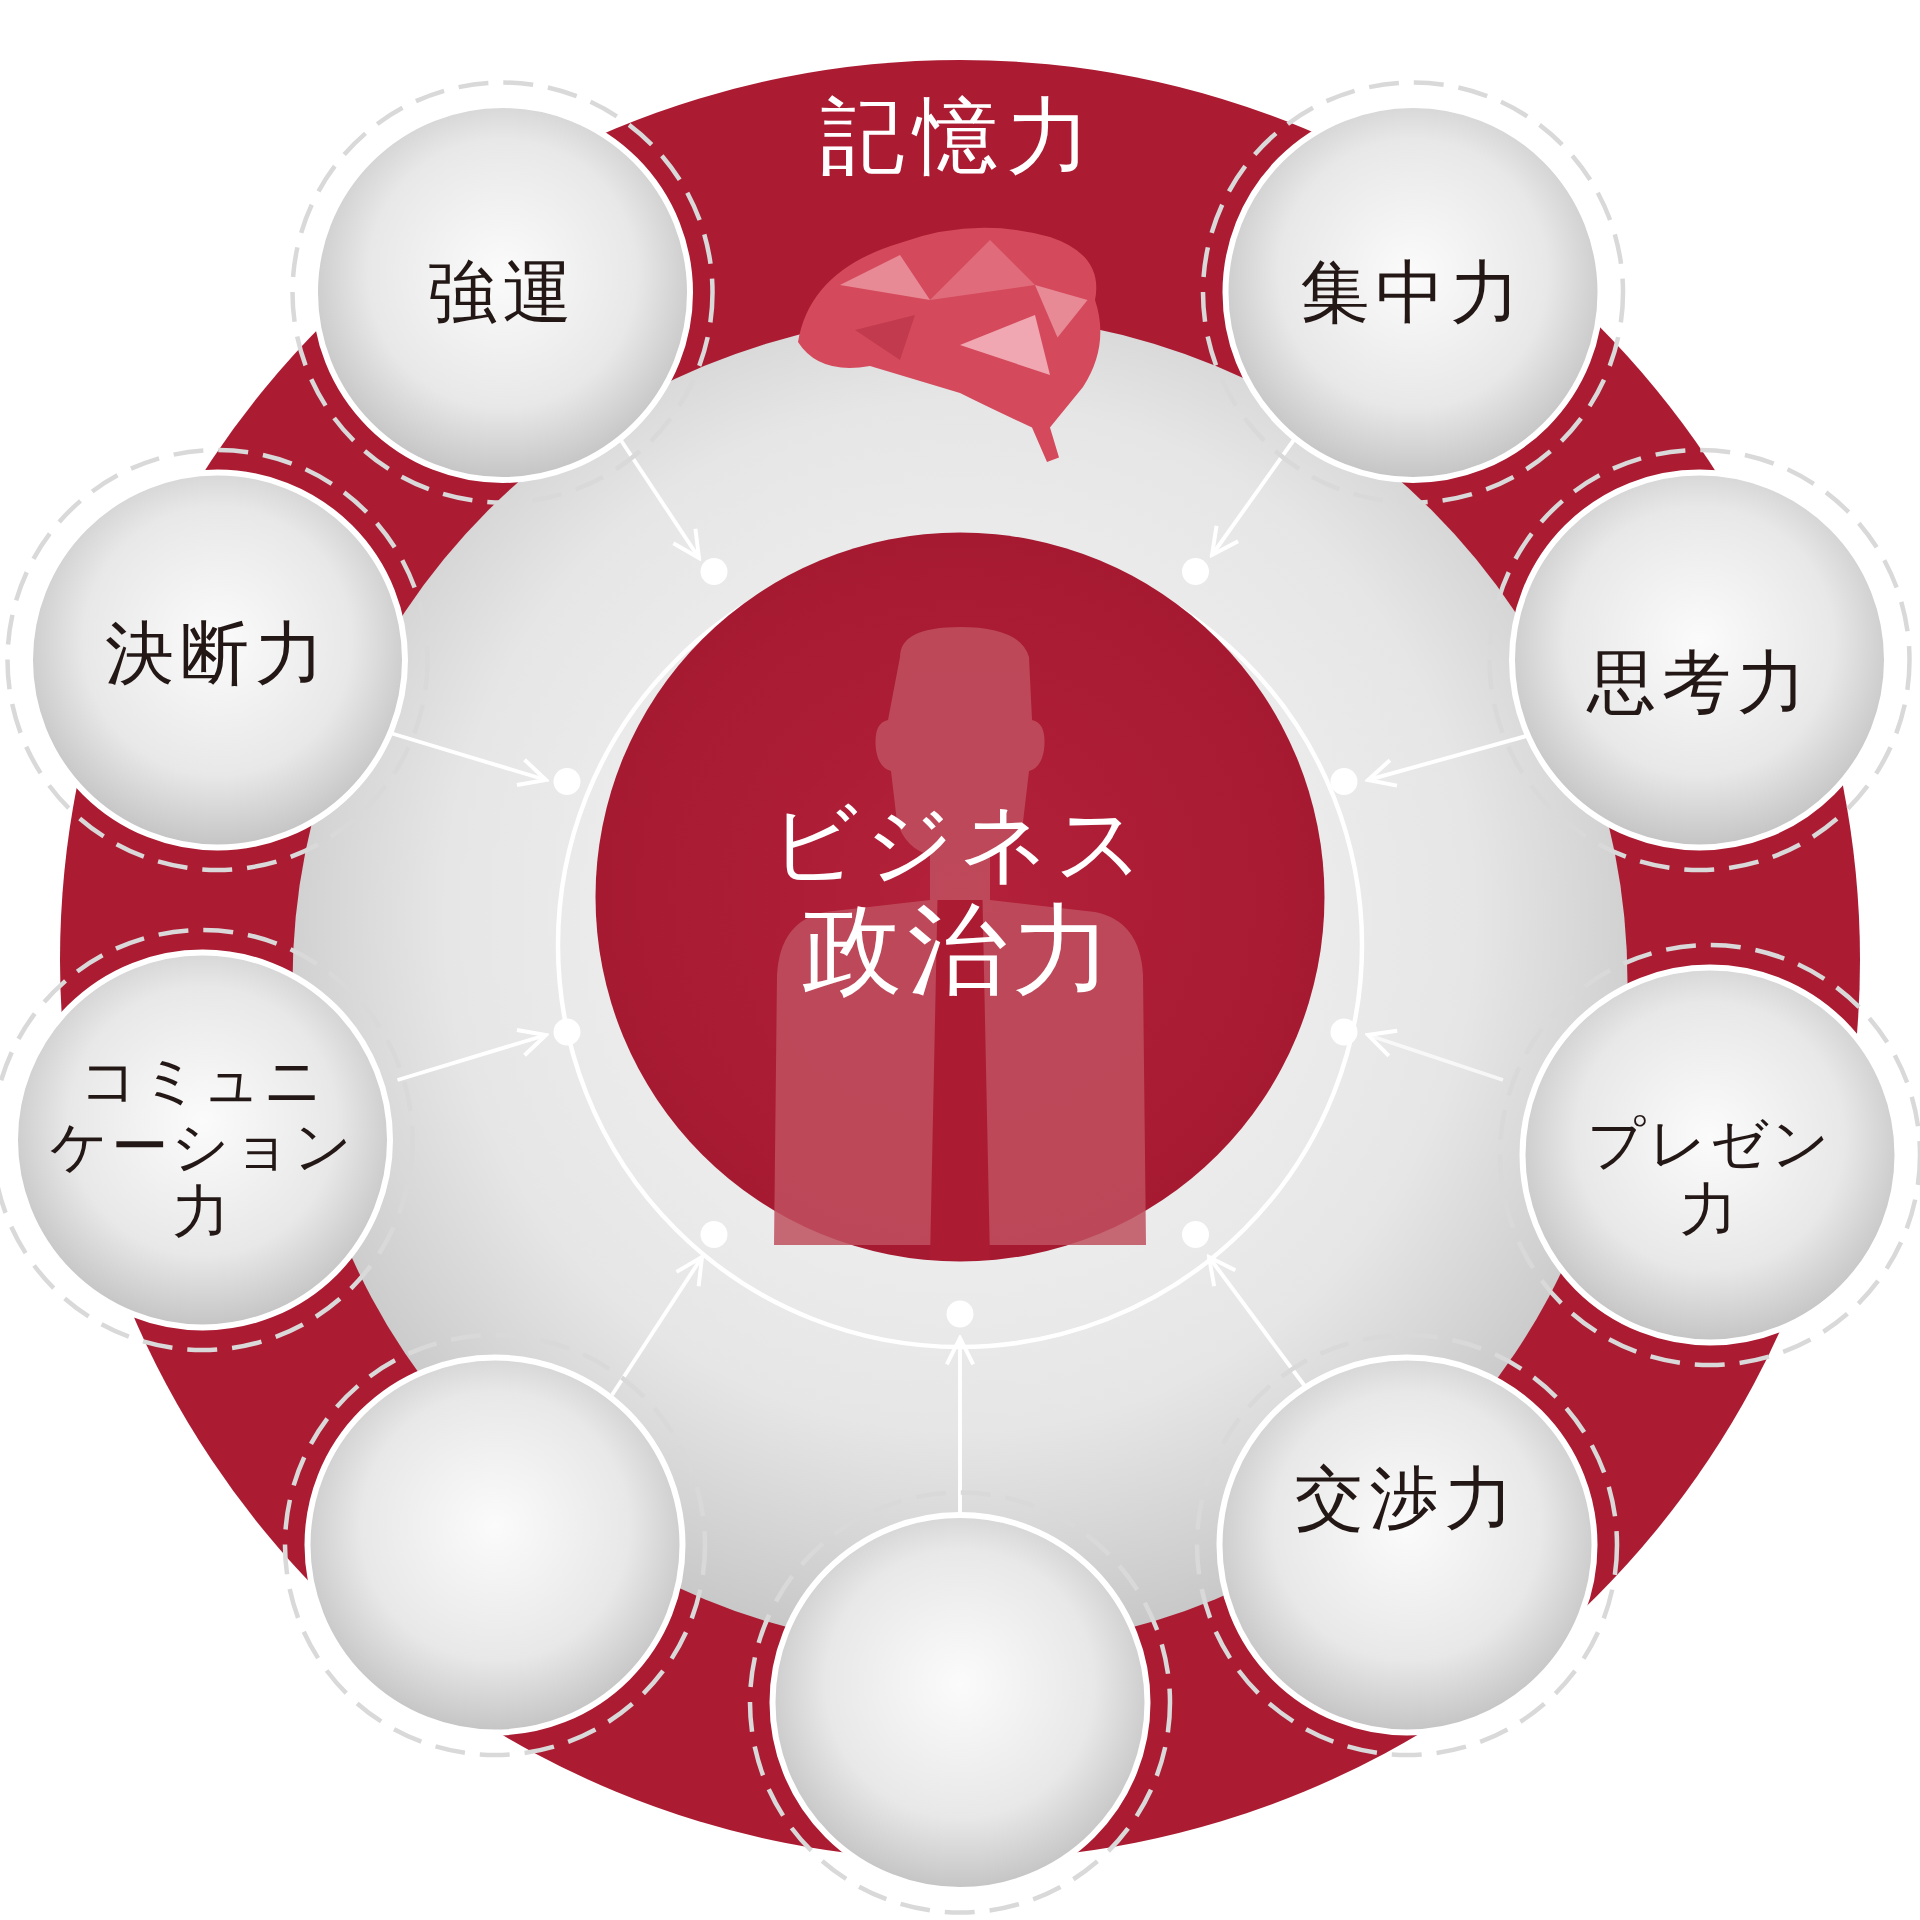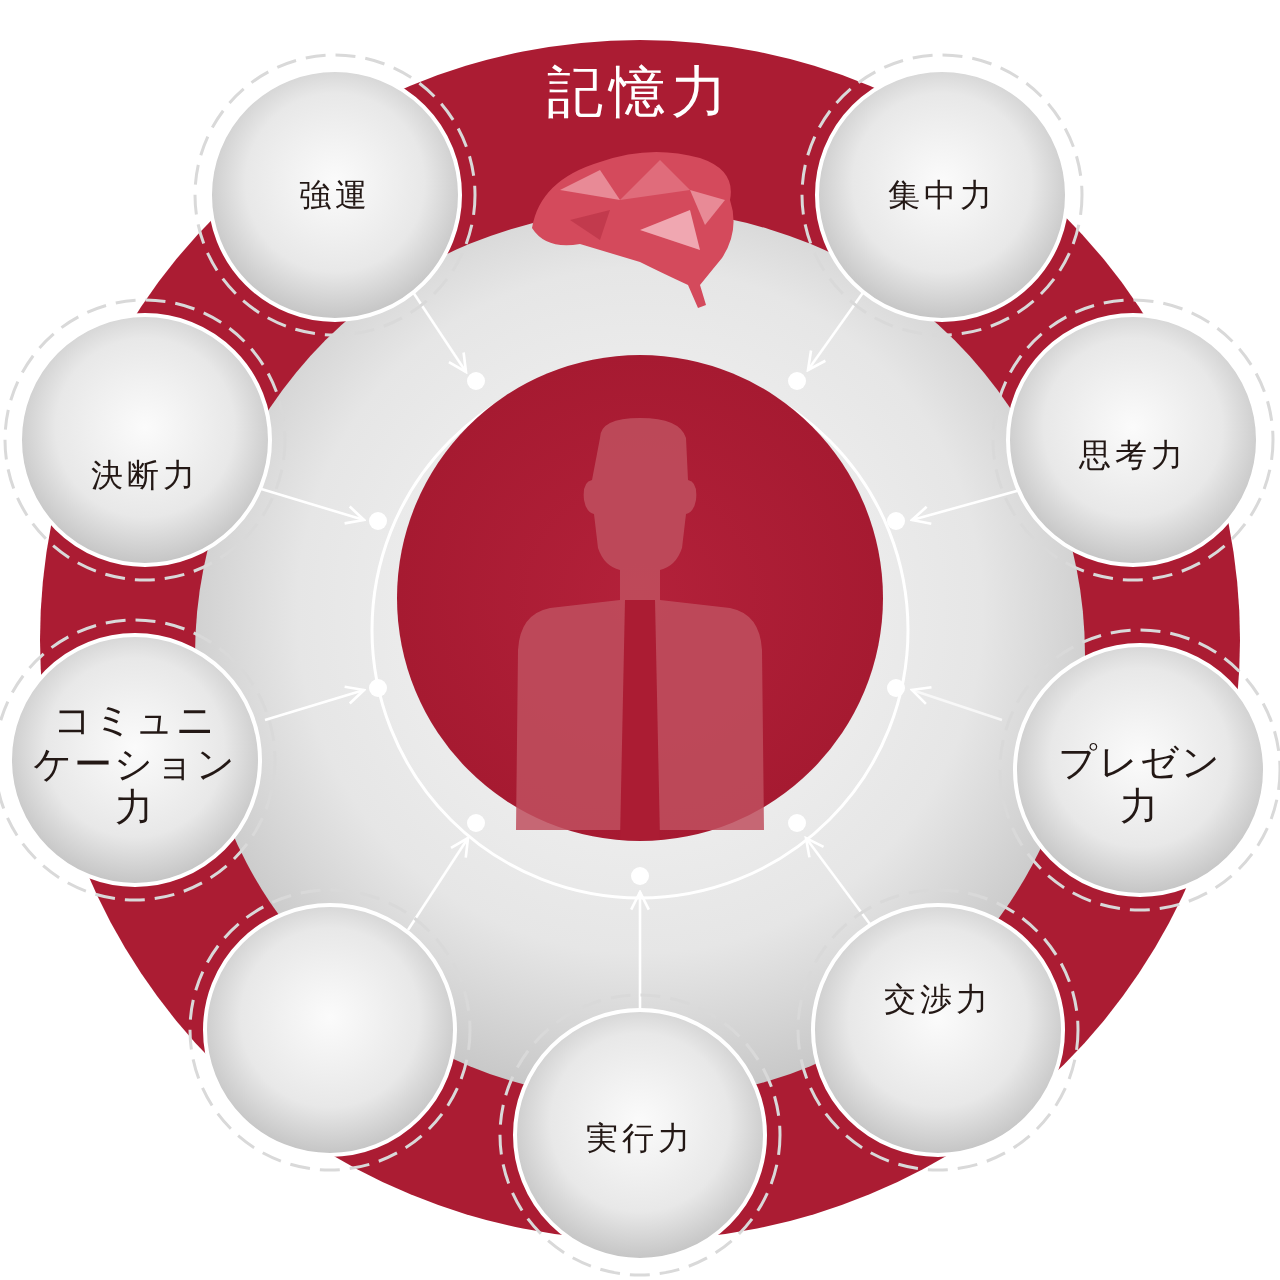--- a/index.html
+++ b/index.html
@@ -1,21 +1,21 @@
 <!DOCTYPE html>
 <html><head>
 <meta charset="utf-8">
 <style>
   html, body { margin:0; padding:0; background:#ffffff; }
   body { width:1280px; height:1280px; position:relative; overflow:hidden;
          font-family:"DejaVu Serif","Liberation Serif",serif; }
   #stage { position:absolute; left:0; top:0; width:1260px; height:1280px; }
   .label { position:absolute; transform:translate(-50%,-50%); text-align:center;
            color:#231815; white-space:nowrap; line-height:1.15; }
-  .sat-label { font-size:32px; letter-spacing:4px; }
+  .sat-label { font-size:46px; letter-spacing:4px; }
   .sat-label.multi { font-size:38px; letter-spacing:2px; }
   .center-label { color:#ffffff; font-size:58px; letter-spacing:4px; }
   .top-label { color:#ffffff; font-size:56px; letter-spacing:6px; }
 </style>
 </head>
 <body>
 
 <div id="stage">
 <svg width="1280" height="1280" viewBox="0 0 1280 1280" xmlns="http://www.w3.org/2000/svg">
   <defs>
@@ -120,32 +120,35 @@
     <g>
           <circle cx="640" cy="1135" r="125" fill="url(#satGrad)" stroke="#ffffff" stroke-width="4"></circle>
           <circle cx="640" cy="1135" r="140" fill="none" stroke="#d9d9d9" stroke-width="3" stroke-dasharray="20 10"></circle>
         </g>
   </g>
 </svg>
 
 
 <div class="label top-label" style="left:640px;top:92px;">記憶力</div>
 
+<div class="label center-label" style="left:640px;top:600px;">
+  <div>ビジネス</div>
+  <div style="font-size:66px;">政治力</div>
+</div>
 
 <div class="label sat-label" style="left:335px;top:195px;">強運</div>
 <div class="label sat-label" style="left:942px;top:195px;">集中力</div>
-<div class="label sat-label" style="left:145px;top:475px;">決断力</div>
+<div class="label sat-label" style="left:145px;top:436px;">決断力</div>
 <div class="label sat-label" style="left:1133px;top:455px;text-align:center;">思考力</div>
 
 <div class="label sat-label multi" style="left:135px;top:765px;">
   <div>コミュニ</div>
   <div>ケーション</div>
   <div>力</div>
 </div>
 
 <div class="label sat-label multi" style="left:1140px;top:785px;">
   <div>プレゼン</div>
   <div>力</div>
 </div>
 
 <div class="label sat-label" style="left:938px;top:999px;">交渉力</div>
-<div class="label sat-label" style="left:640px;top:1138px;">実行力</div>
 </div>
 
 </body></html>

